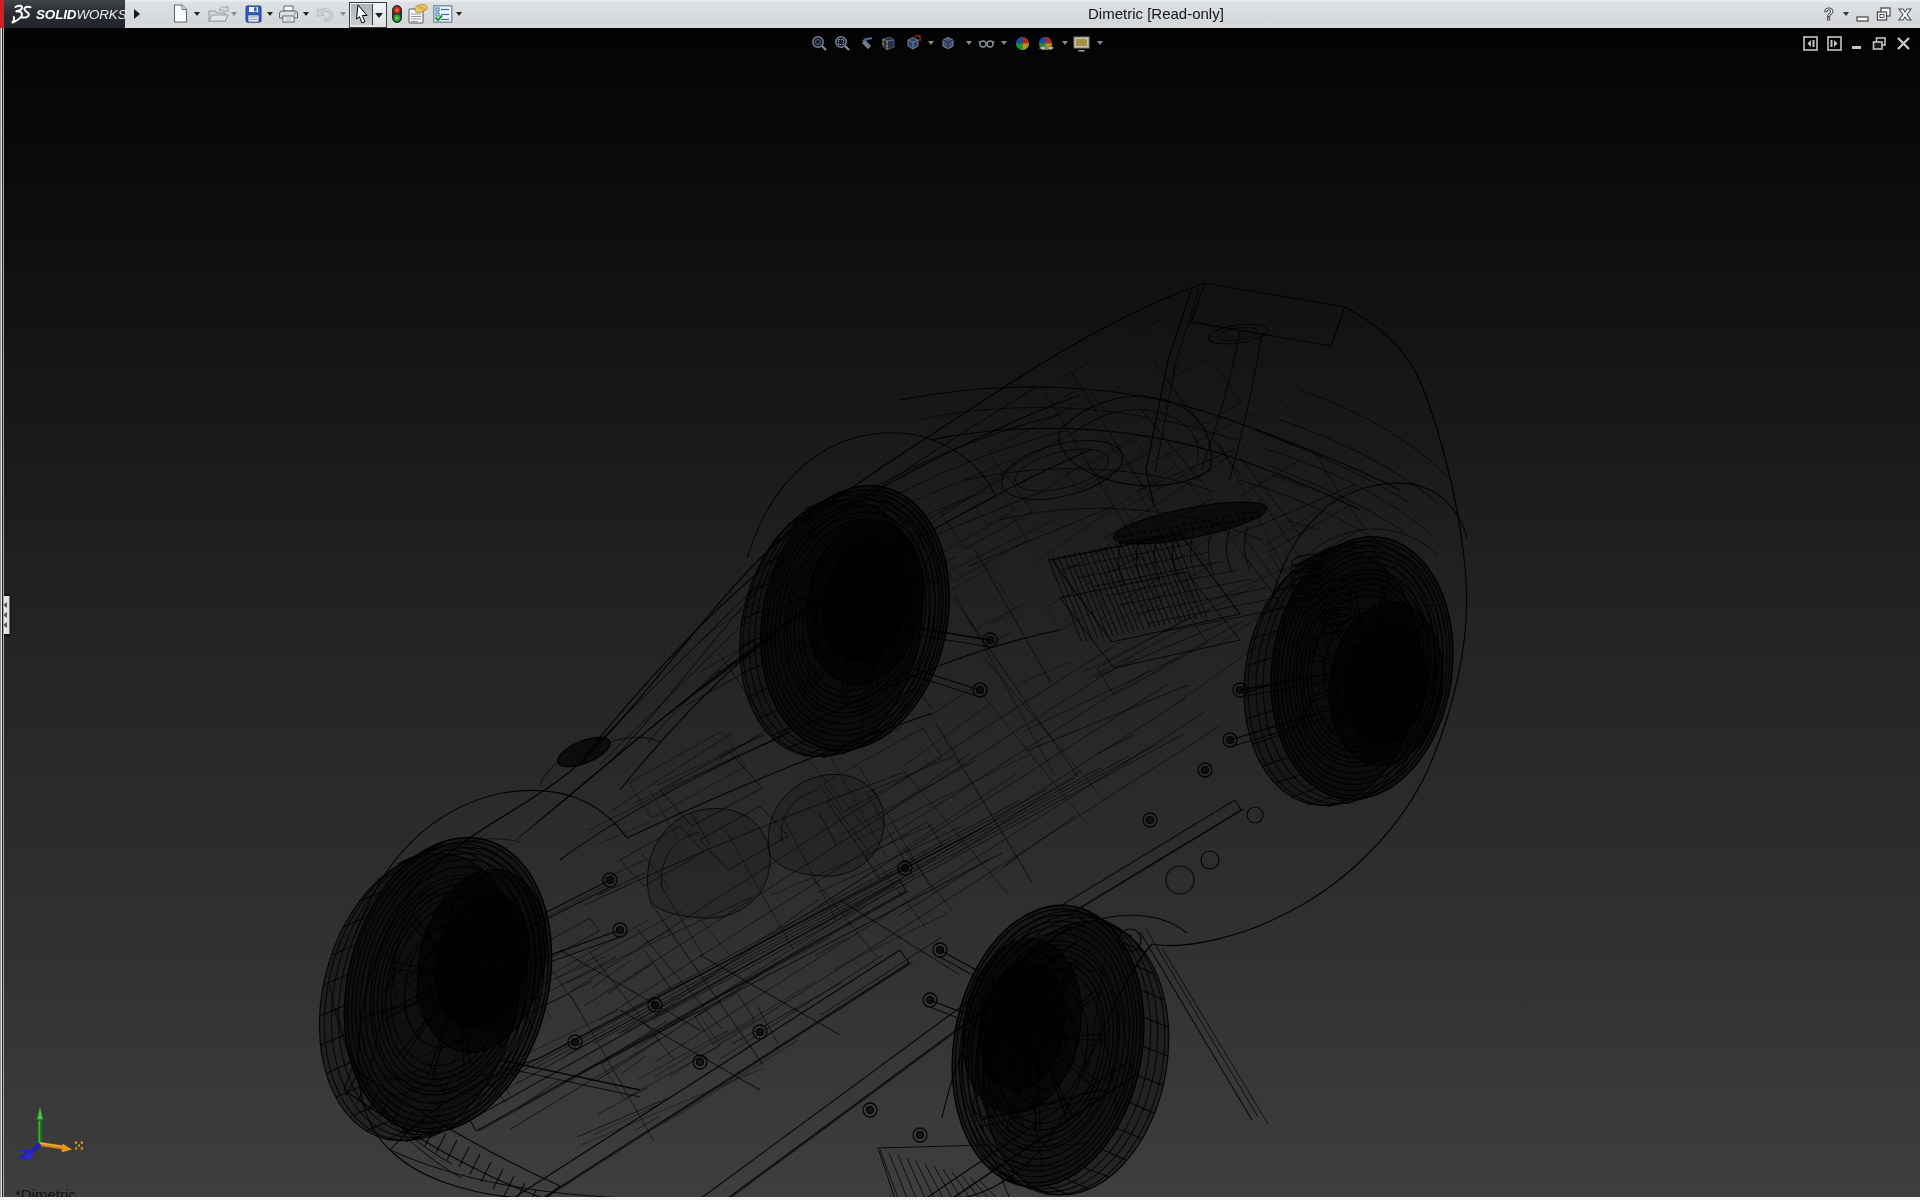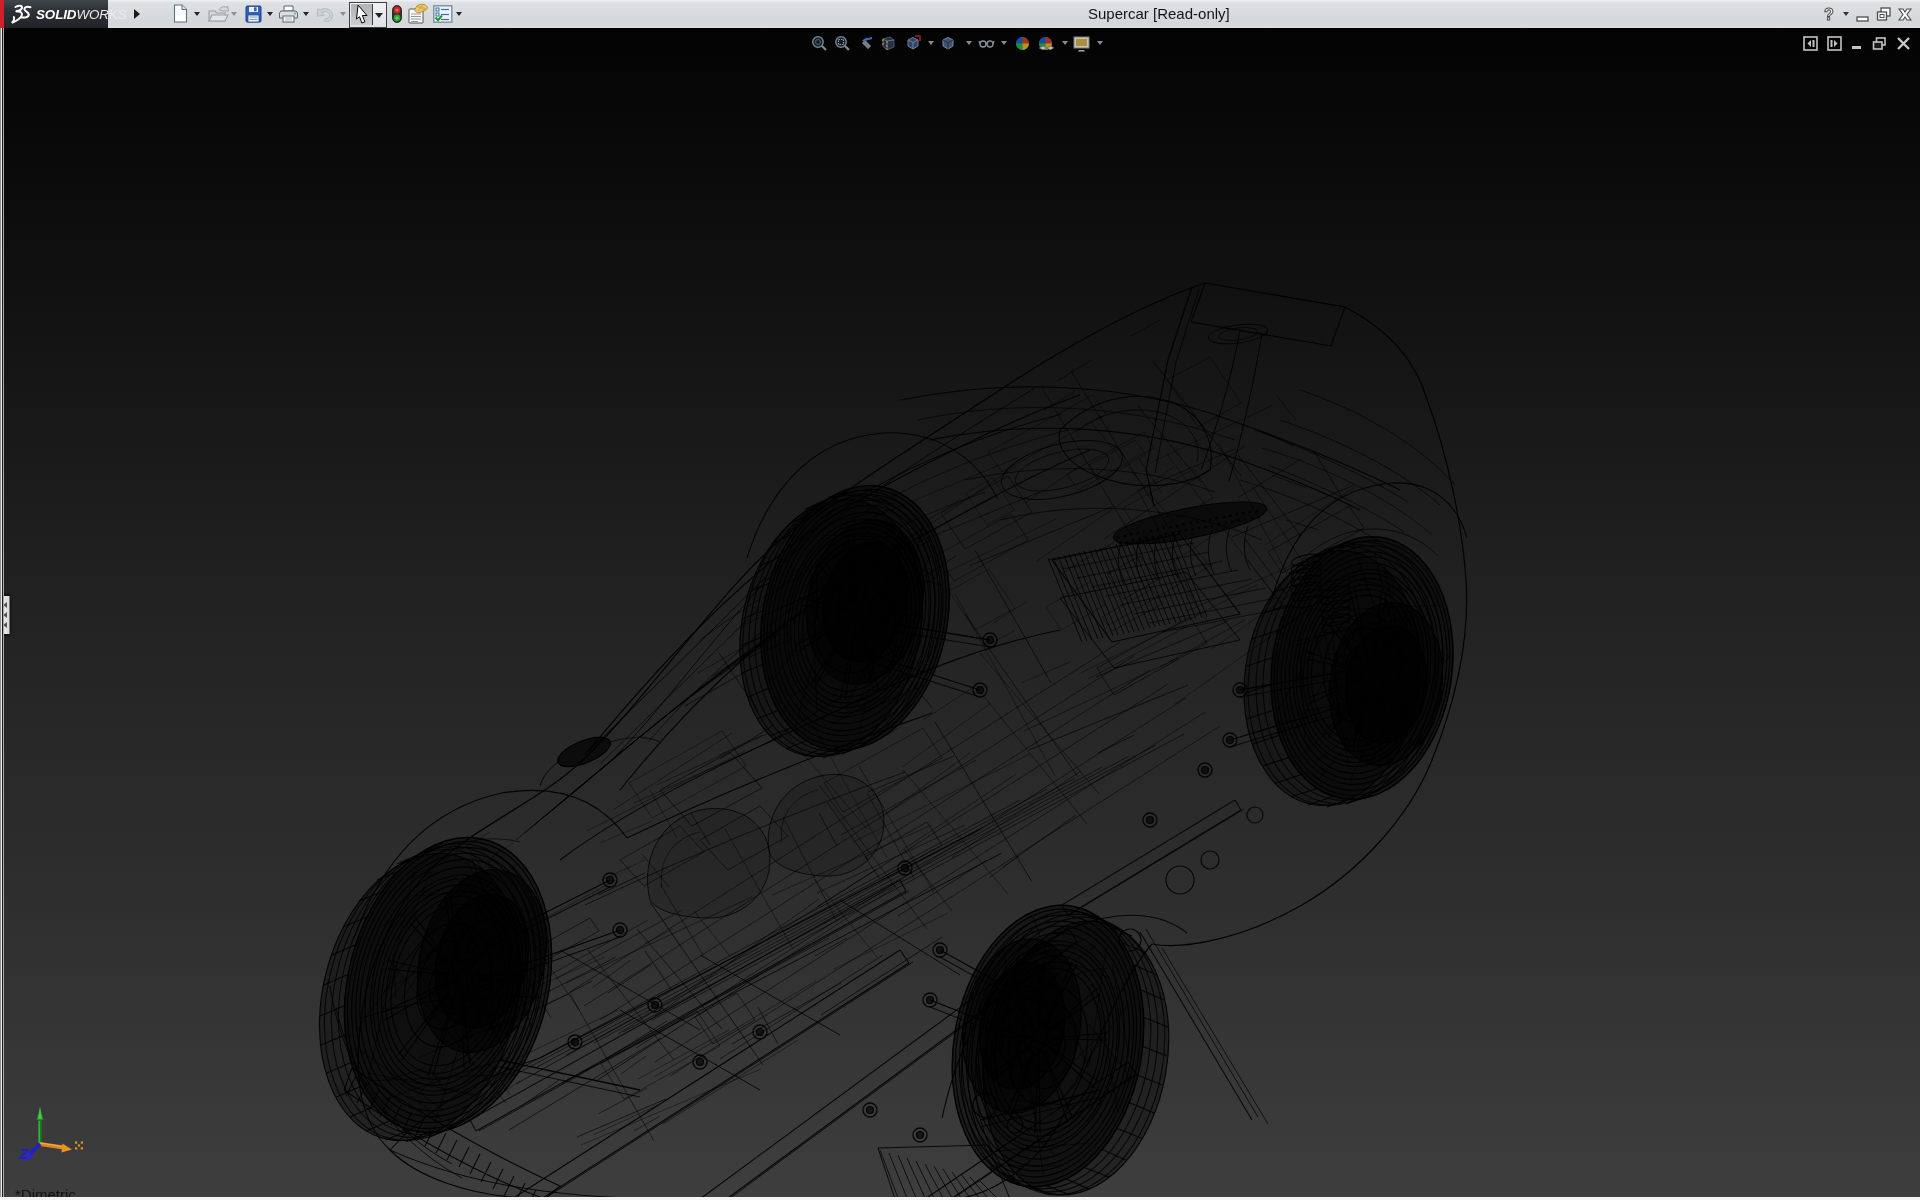--- a/index.html
+++ b/index.html
@@ -1,18 +1,18 @@
 <!DOCTYPE html>
 <html><head><meta charset="utf-8"><style>
 html,body{margin:0;padding:0;width:1920px;height:1200px;overflow:hidden;background:#000;
 font-family:"Liberation Sans",sans-serif;}
 #titlebar{position:absolute;left:0;top:0;width:1920px;height:28px;
 background:linear-gradient(180deg,#eff1f3 0%,#dee1e4 10%,#d4d7da 82%,#dadce0 100%);}
 #redstrip{position:absolute;left:0;top:0;width:4px;height:28px;background:#cf2128;}
-#logobox{position:absolute;left:4px;top:0;width:104px;height:28px;
+#logobox{position:absolute;left:4px;top:0;width:121px;height:28px;
 background:linear-gradient(180deg,#41464b 0%,#2c3034 40%,#202327 100%);}
 #title{position:absolute;left:1088px;top:0;height:28px;line-height:28px;
 font-size:15px;color:#141414;}
 #viewport{position:absolute;left:0;top:28px;width:1920px;height:1169px;
 background:linear-gradient(180deg,#030303 0%,#141414 27%,#232323 51%,#2f2f2f 76%,#3e3e3e 100%);}
 #botstrip{position:absolute;left:0;top:1197px;width:1920px;height:3px;background:#f4f4f4;}
 #leftedge1{position:absolute;left:0;top:28px;width:1px;height:1169px;background:#909090;}
 #leftedge2{position:absolute;left:1px;top:28px;width:1px;height:1169px;background:#e8e8e8;}
 #leftedge3{position:absolute;left:2px;top:28px;width:1px;height:1169px;background:#1c1c1c;}
 #leftedge4{position:absolute;left:3px;top:28px;width:1px;height:1169px;background:#a8a8a8;}
@@ -1070,21 +1070,21 @@
     <svg class="ico" style="left:433px;top:5px" width="20" height="18" viewBox="0 0 20 18">
       <rect x="0.8" y="0.8" width="18" height="16.4" fill="#eef3f8" stroke="#7a8fa5" stroke-width="1.4"></rect>
       <rect x="3" y="3" width="3" height="3" fill="none" stroke="#3a6ea5" stroke-width="1"></rect>
       <line x1="8" y1="4.5" x2="16" y2="4.5" stroke="#3a6ea5" stroke-width="1.2"></line>
       <rect x="3" y="8" width="3" height="3" fill="none" stroke="#3a6ea5" stroke-width="1"></rect>
       <line x1="8" y1="9.5" x2="16" y2="9.5" stroke="#3a6ea5" stroke-width="1.2"></line>
       <path d="M 2.5,12.5 L 5,15.2 L 9,10.5" fill="none" stroke="#1e9a30" stroke-width="2"></path>
       <line x1="8" y1="14.5" x2="16" y2="14.5" stroke="#3a6ea5" stroke-width="1.2"></line>
     </svg>
     <div class="drop" style="left:456px"></div>
-<div id="title">Supercar [Read-only]</div>
+<div id="title">Dimetric [Read-only]</div>
 <svg class="ico" style="left:1820px;top:4px" width="18" height="20" viewBox="0 0 18 20">
       <text x="4" y="16" font-size="16" font-weight="bold" font-family="Liberation Sans,sans-serif" fill="#fff" stroke="#4d4d4d" stroke-width="1">?</text>
     </svg>
     <div class="drop" style="left:1843px;border-top-color:#333"></div>
     <svg class="ico" style="left:1855px;top:5px" width="16" height="19" viewBox="0 0 16 19">
       <rect x="2" y="12" width="11" height="4" fill="#fff" stroke="#4d4d4d" stroke-width="1.3"></rect>
     </svg>
     <svg class="ico" style="left:1875px;top:5px" width="18" height="19" viewBox="0 0 18 19">
       <rect x="6" y="3" width="9" height="8" fill="#fff" stroke="#4d4d4d" stroke-width="1.3"></rect>
       <rect x="2.5" y="7" width="9" height="8" fill="#fff" stroke="#4d4d4d" stroke-width="1.3"></rect>

